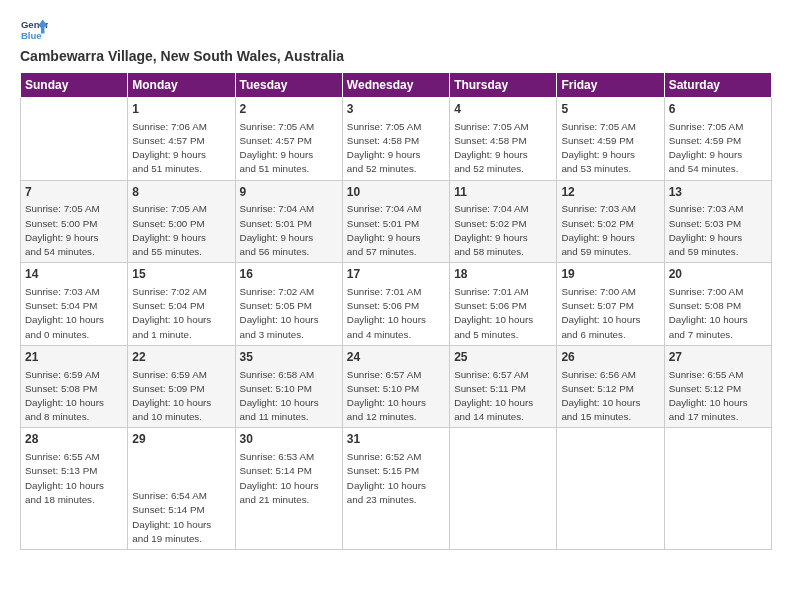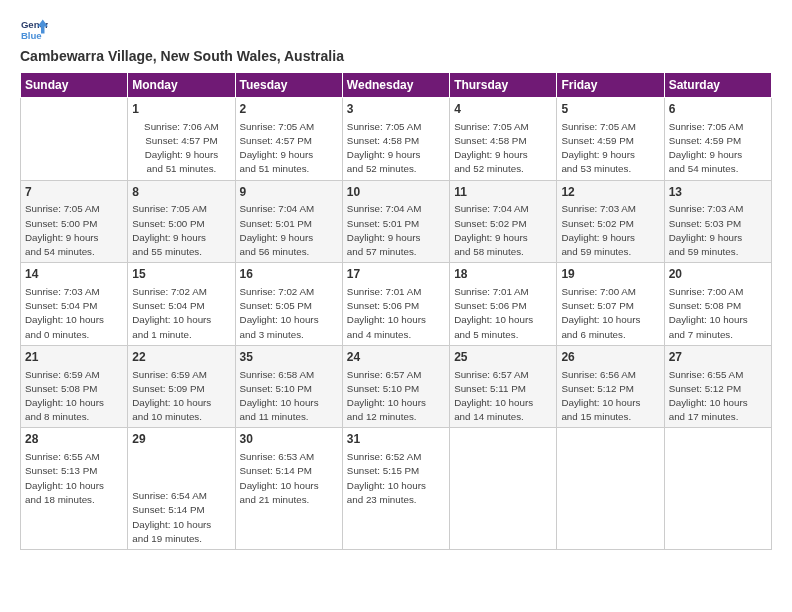--- a/index.html
+++ b/index.html
@@ -101,21 +101,21 @@
         <th>Thursday</th>
         <th>Friday</th>
         <th>Saturday</th>
       </tr>
   </thead>
   <tbody id="calendar-body">
   <tr>
         <td></td>
         <td>
           <div class="day-num">1</div>
-          <div class="day-info" style="white-space: pre-line; text-align: center;">Sunrise: 7:06 AM
+          <div class="day-info" style="white-space: pre-line;">Sunrise: 7:06 AM
 Sunset: 4:57 PM
 Daylight: 9 hours
 and 51 minutes.</div>
         </td>
         <td>
           <div class="day-num">2</div>
           <div class="day-info" style="white-space: pre-line;">Sunrise: 7:05 AM
 Sunset: 4:57 PM
 Daylight: 9 hours
 and 51 minutes.</div>

